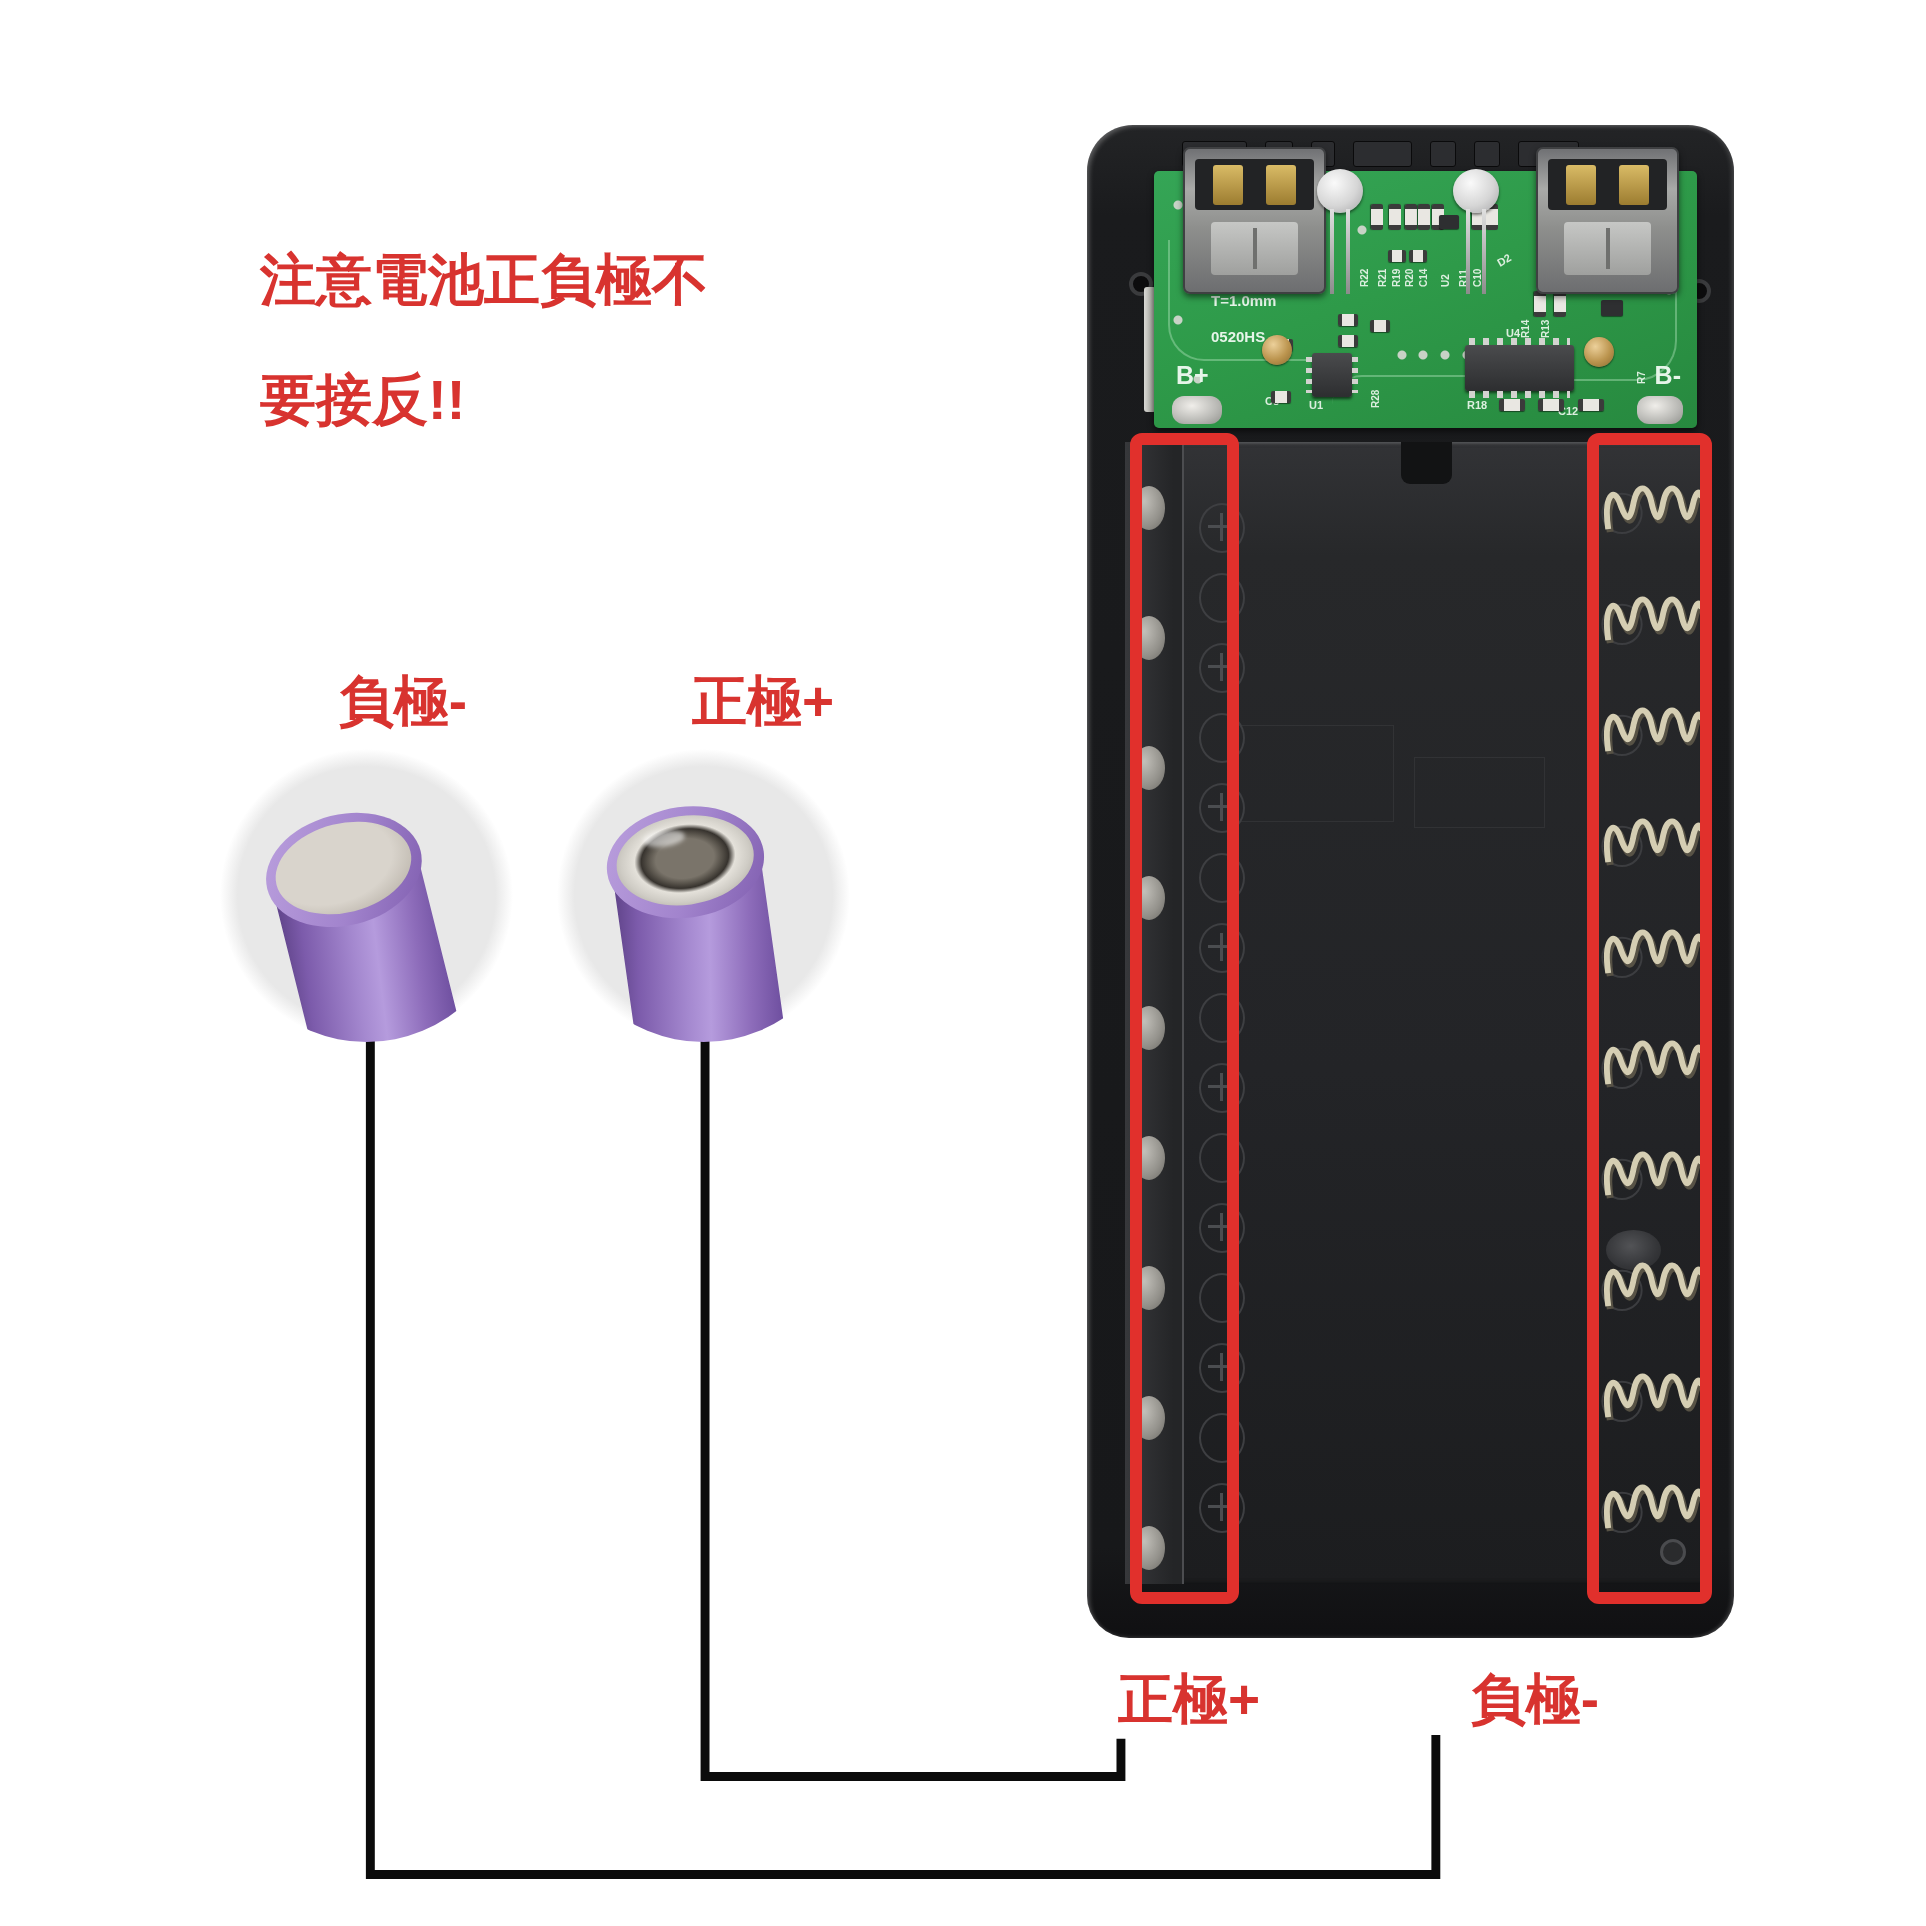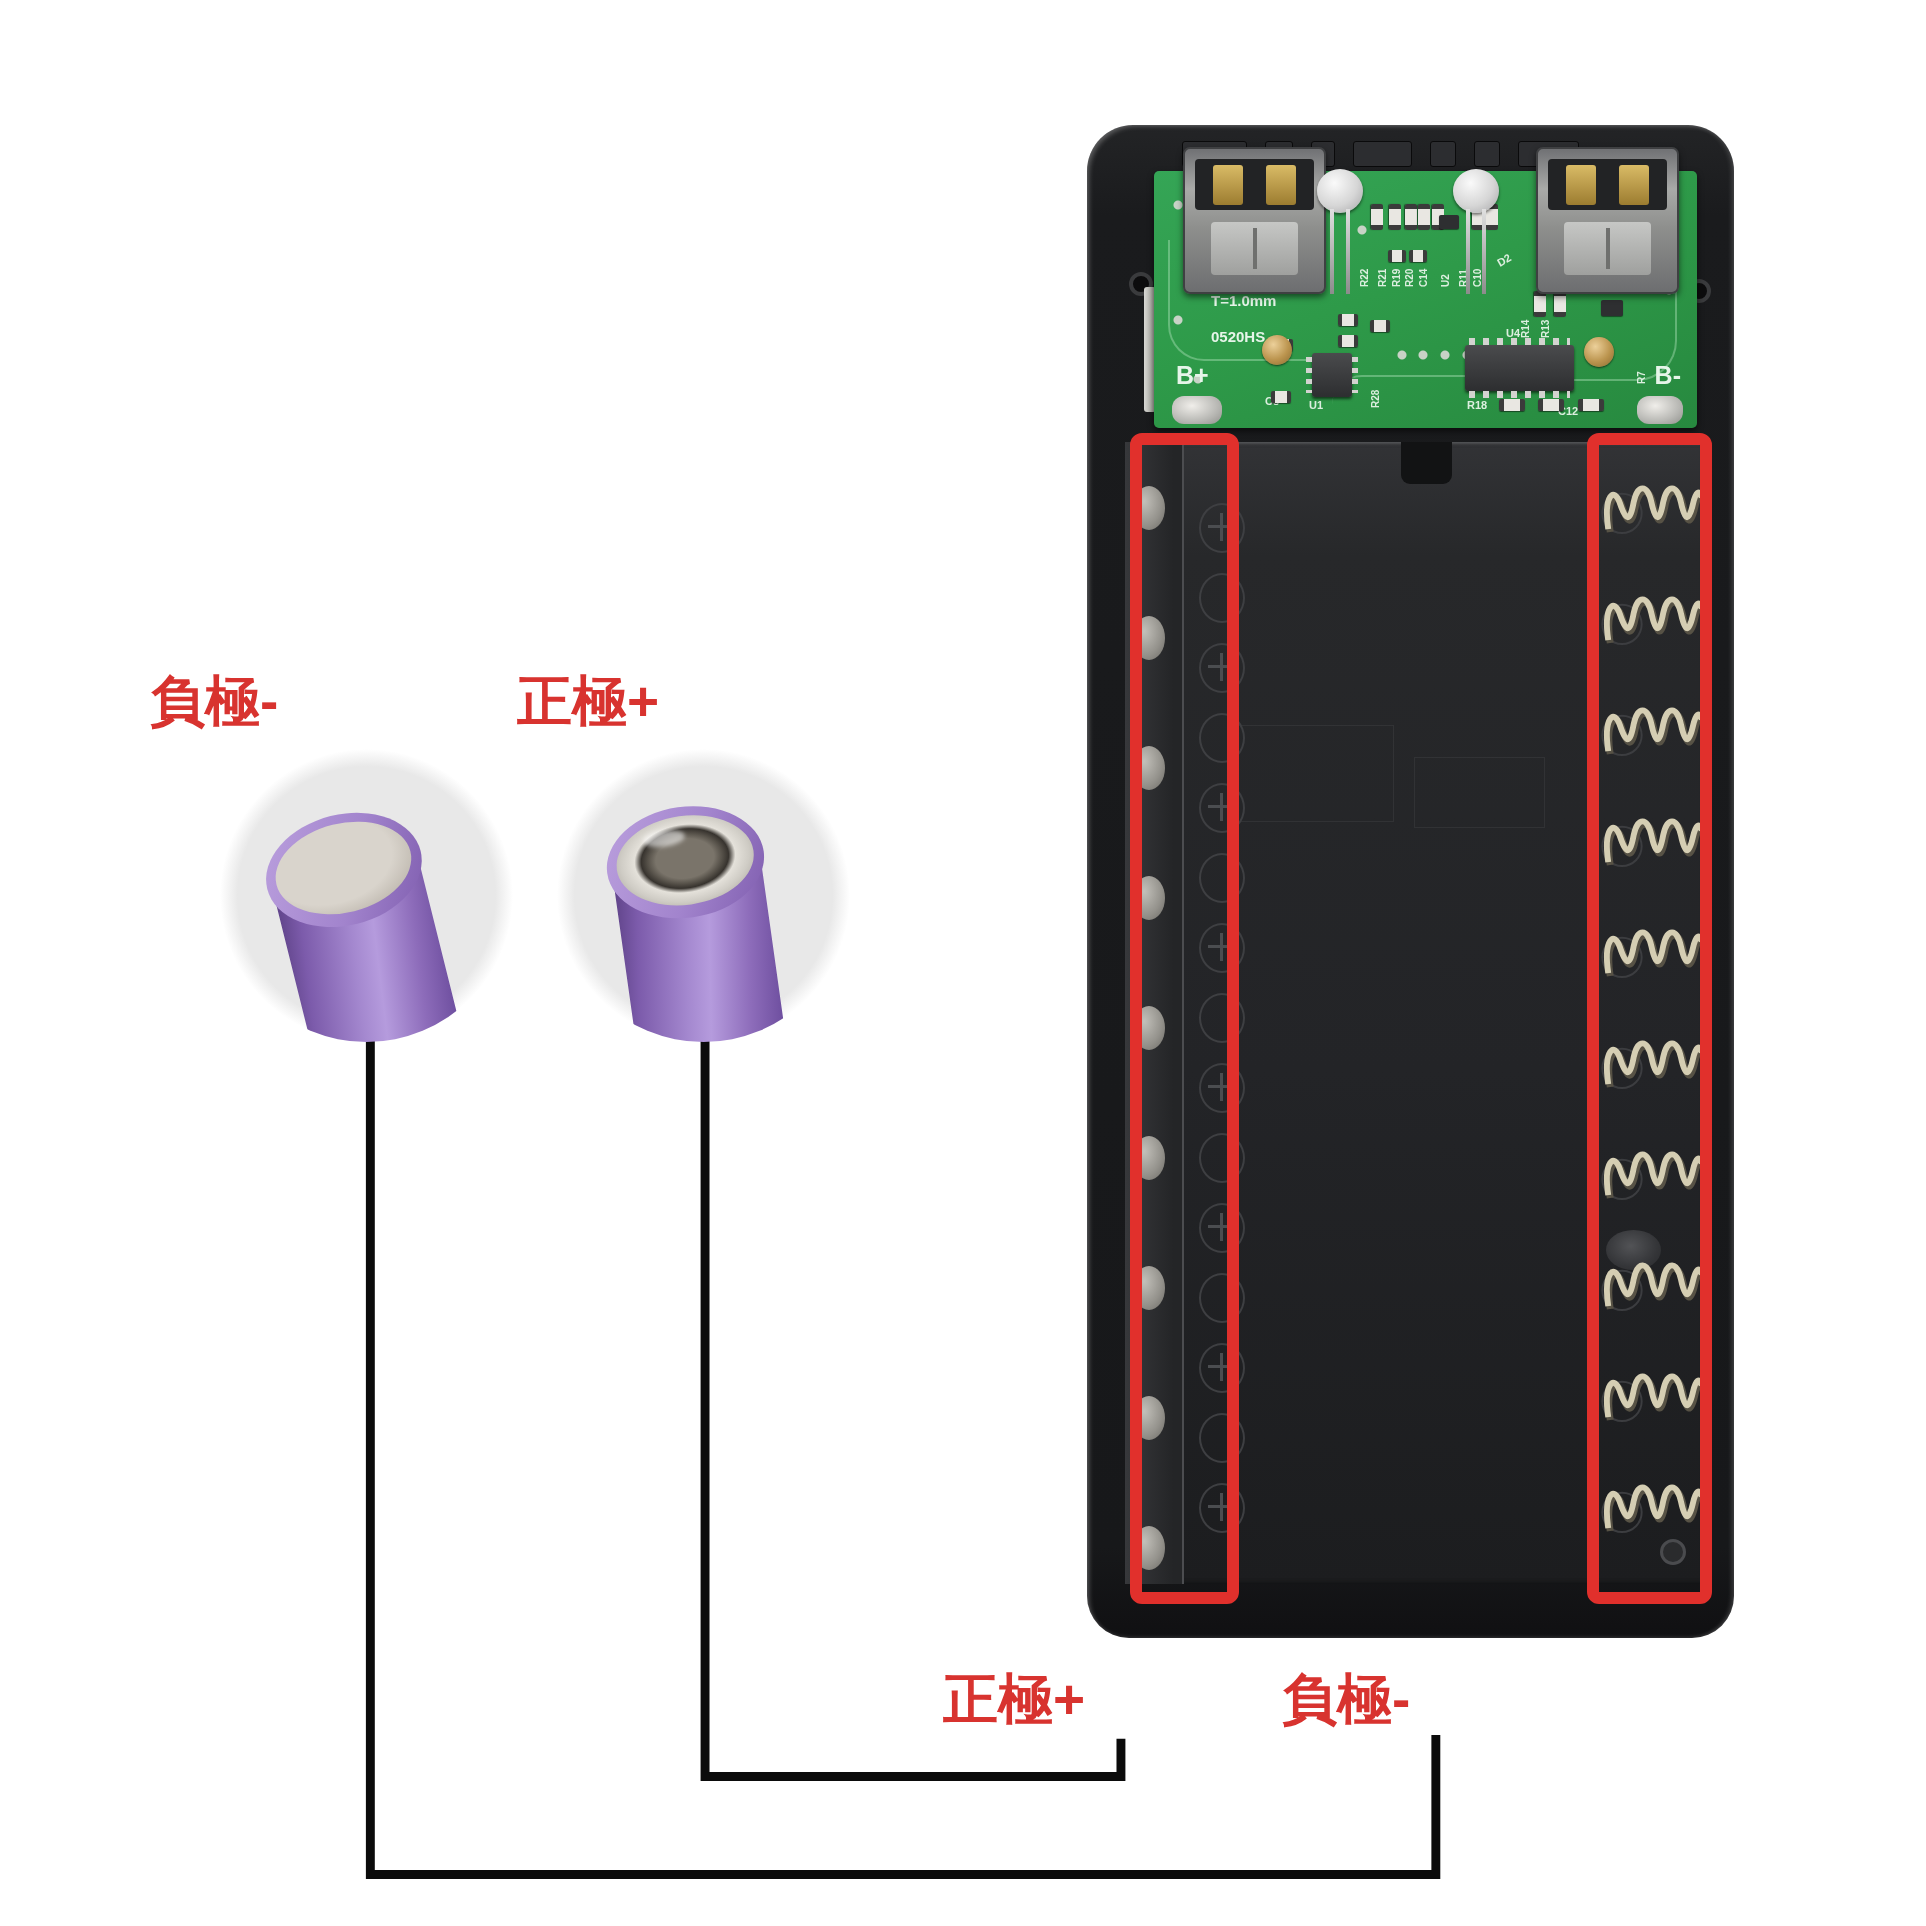--- a/index.html
+++ b/index.html
@@ -10,21 +10,21 @@
     --line:#0b0b0b;
   }
   html,body{margin:0;padding:0;background:#fff;}
   .canvas{
     position:relative;width:1927px;height:1927px;background:#fff;overflow:hidden;
     font-family:"Liberation Sans","DejaVu Sans",sans-serif;
   }
   
   .warning{position:absolute;left:260px;top:248px;color:var(--red);font-weight:bold;font-size:56px;line-height:63px;}
   .warning .l2{margin-top:57px;}
-  .pole-label{position:absolute;width:317px;text-align:left;color:var(--red);font-weight:bold;font-size:55px;}
+  .pole-label{position:absolute;width:317px;text-align:right;color:var(--red);font-weight:bold;font-size:55px;}
   .lbl-neg-top{left:150px;top:665px;}
   .lbl-pos-top{left:517px;top:665px;}
   .lbl-pos-bottom{left:943px;top:1663px;}
   .lbl-neg-bottom{left:1282px;top:1663px;}
   
   .wires{position:absolute;left:0;top:0;z-index:1;}
   
   .vignette{position:absolute;width:293px;height:293px;border-radius:50%;overflow:hidden;z-index:2;
     background:radial-gradient(closest-side,#e8e8e8 0 88%,rgba(232,232,232,0) 100%);}
   .vig-neg{left:220px;top:749px;}
@@ -143,20 +143,24 @@
 </head>
 <body>
 
 <div class="canvas">
 
   <svg class="wires" width="1927" height="1927" viewBox="0 0 1946 1946">
     <path d="M374,1046 L374,1893 L1450,1893 L1450,1752" fill="none" stroke="#0b0b0b" stroke-width="9"></path>
     <path d="M712,1046 L712,1794 L1132,1794 L1132,1756" fill="none" stroke="#0b0b0b" stroke-width="9"></path>
   </svg>
 
+  <div class="warning">
+    <div>注意電池正負極不</div>
+    <div class="l2">要接反!!</div>
+  </div>
 
   <div class="pole-label lbl-neg-top">負極-</div>
   <div class="pole-label lbl-pos-top">正極+</div>
 
   <div class="vignette vig-neg">
     <div class="bat">
       <div class="body"></div>
       <div class="cap">
         <div class="face face-neg"></div>
       </div>

